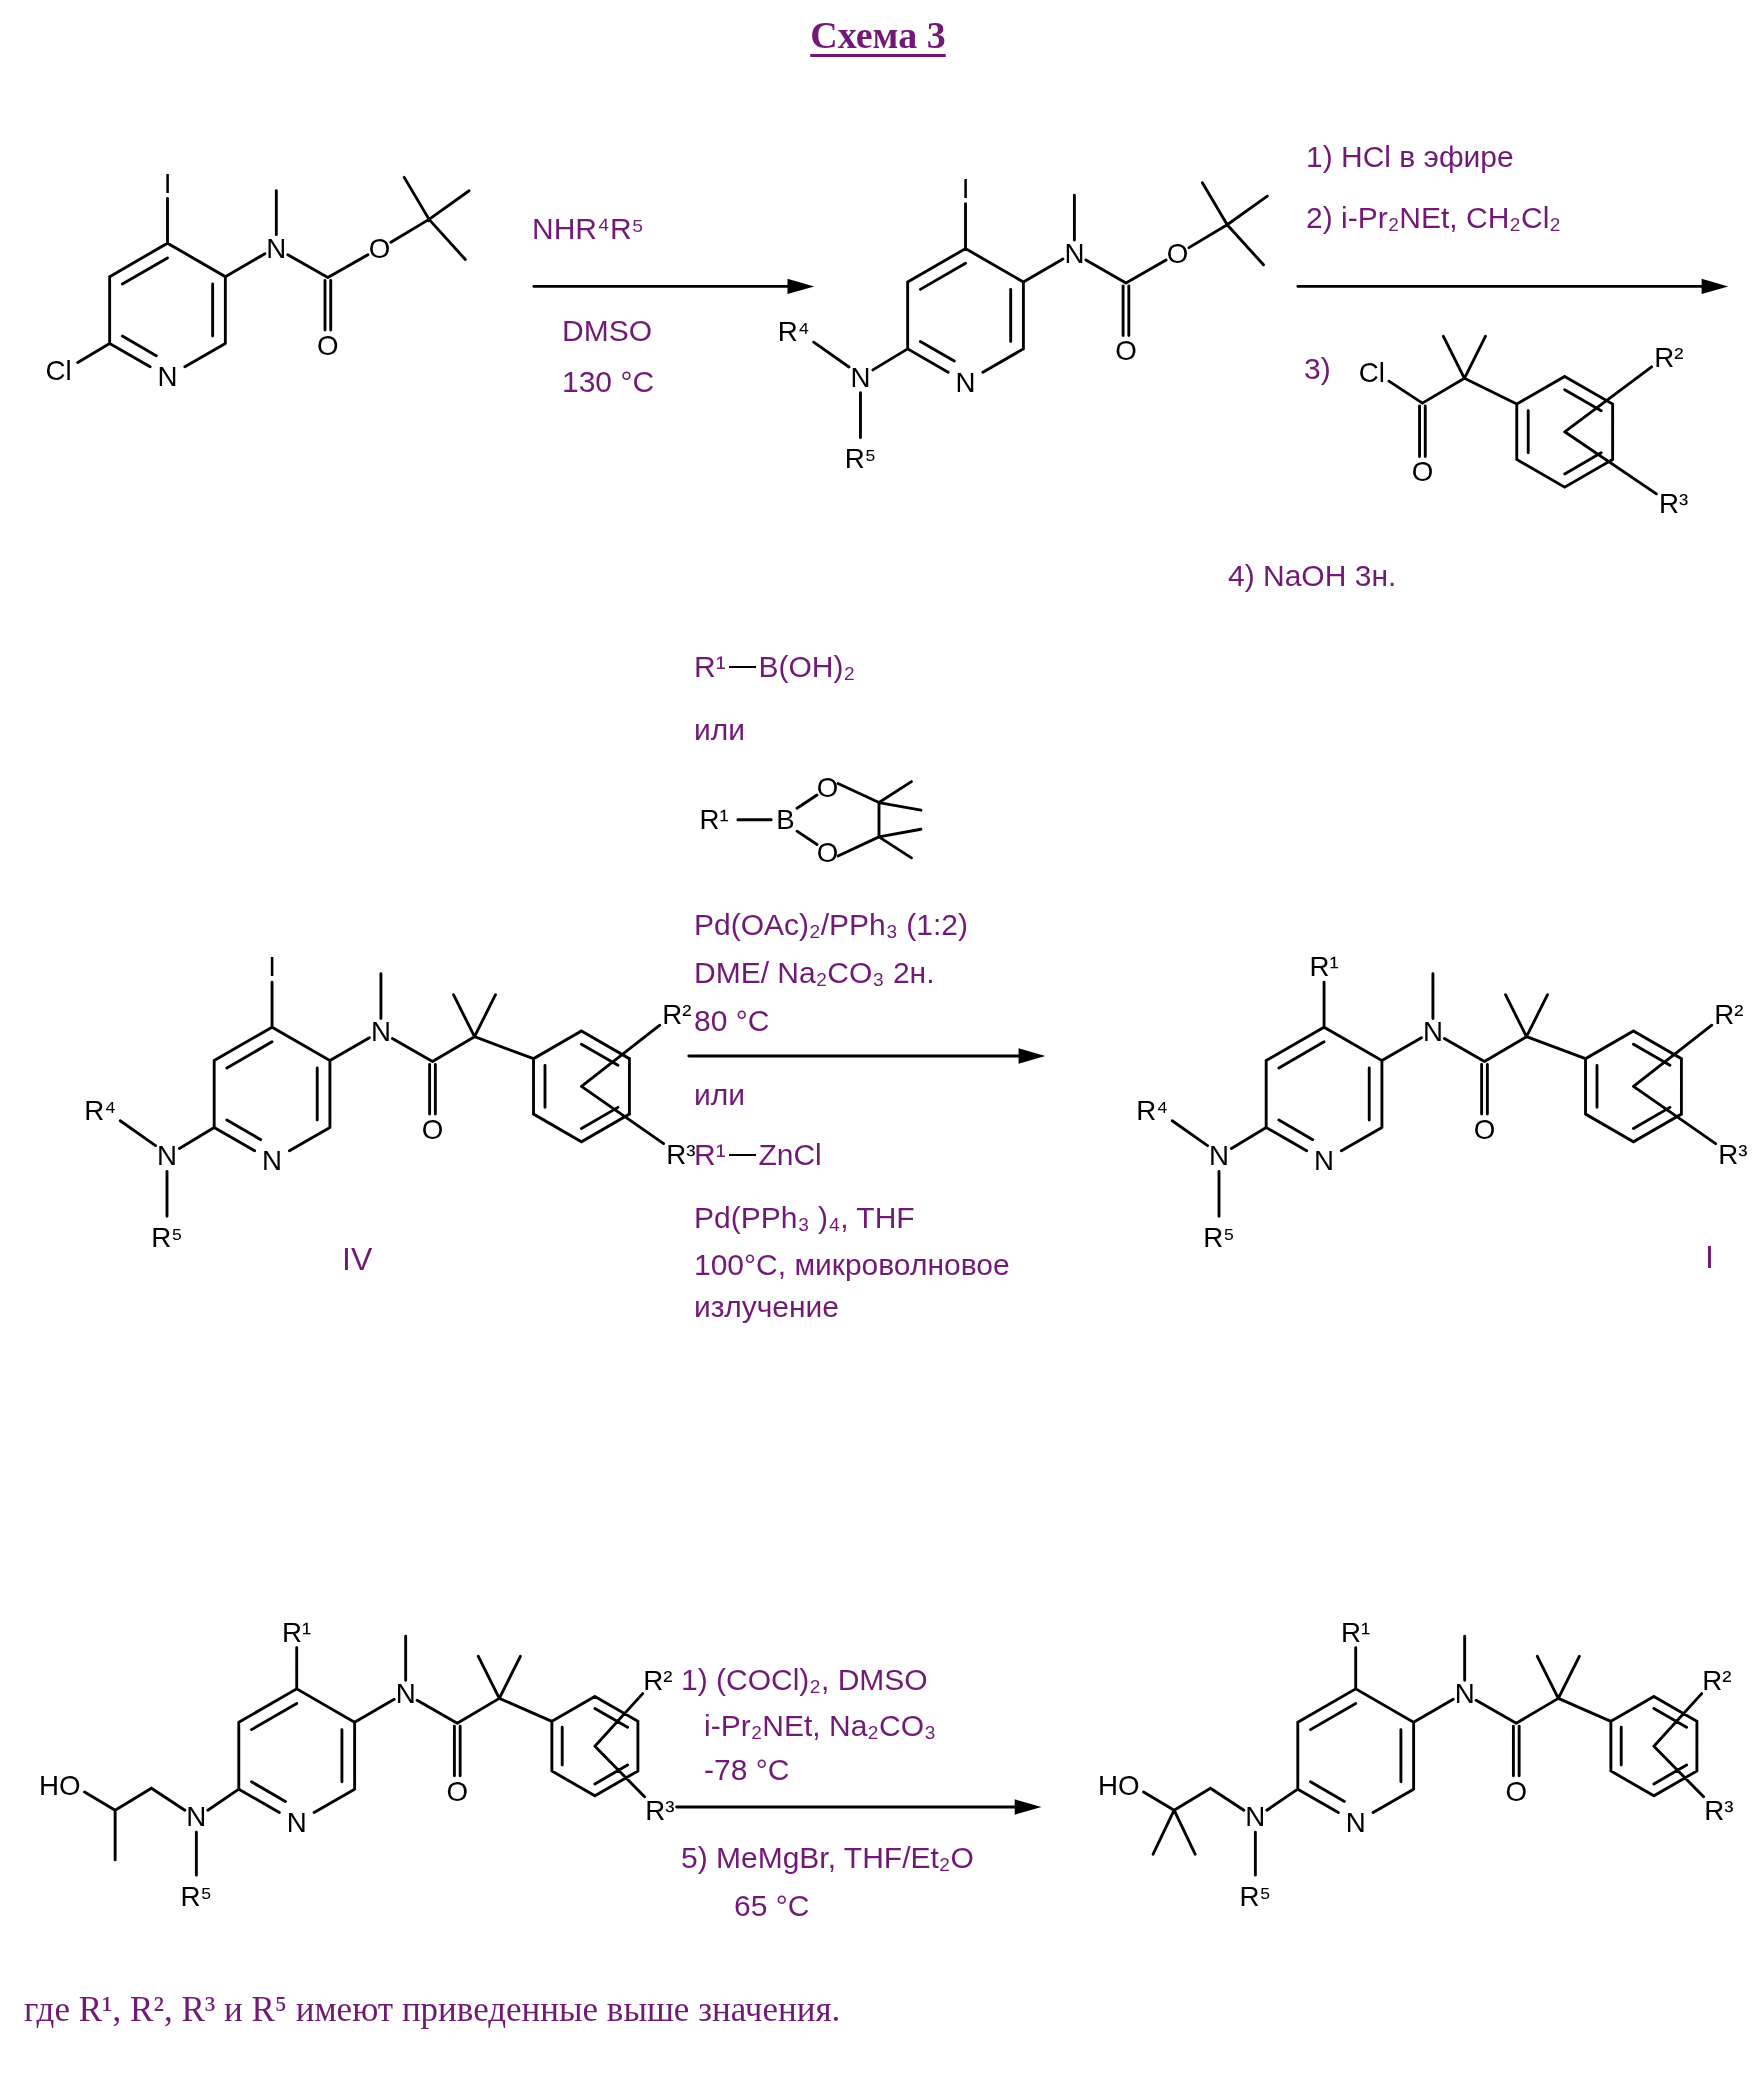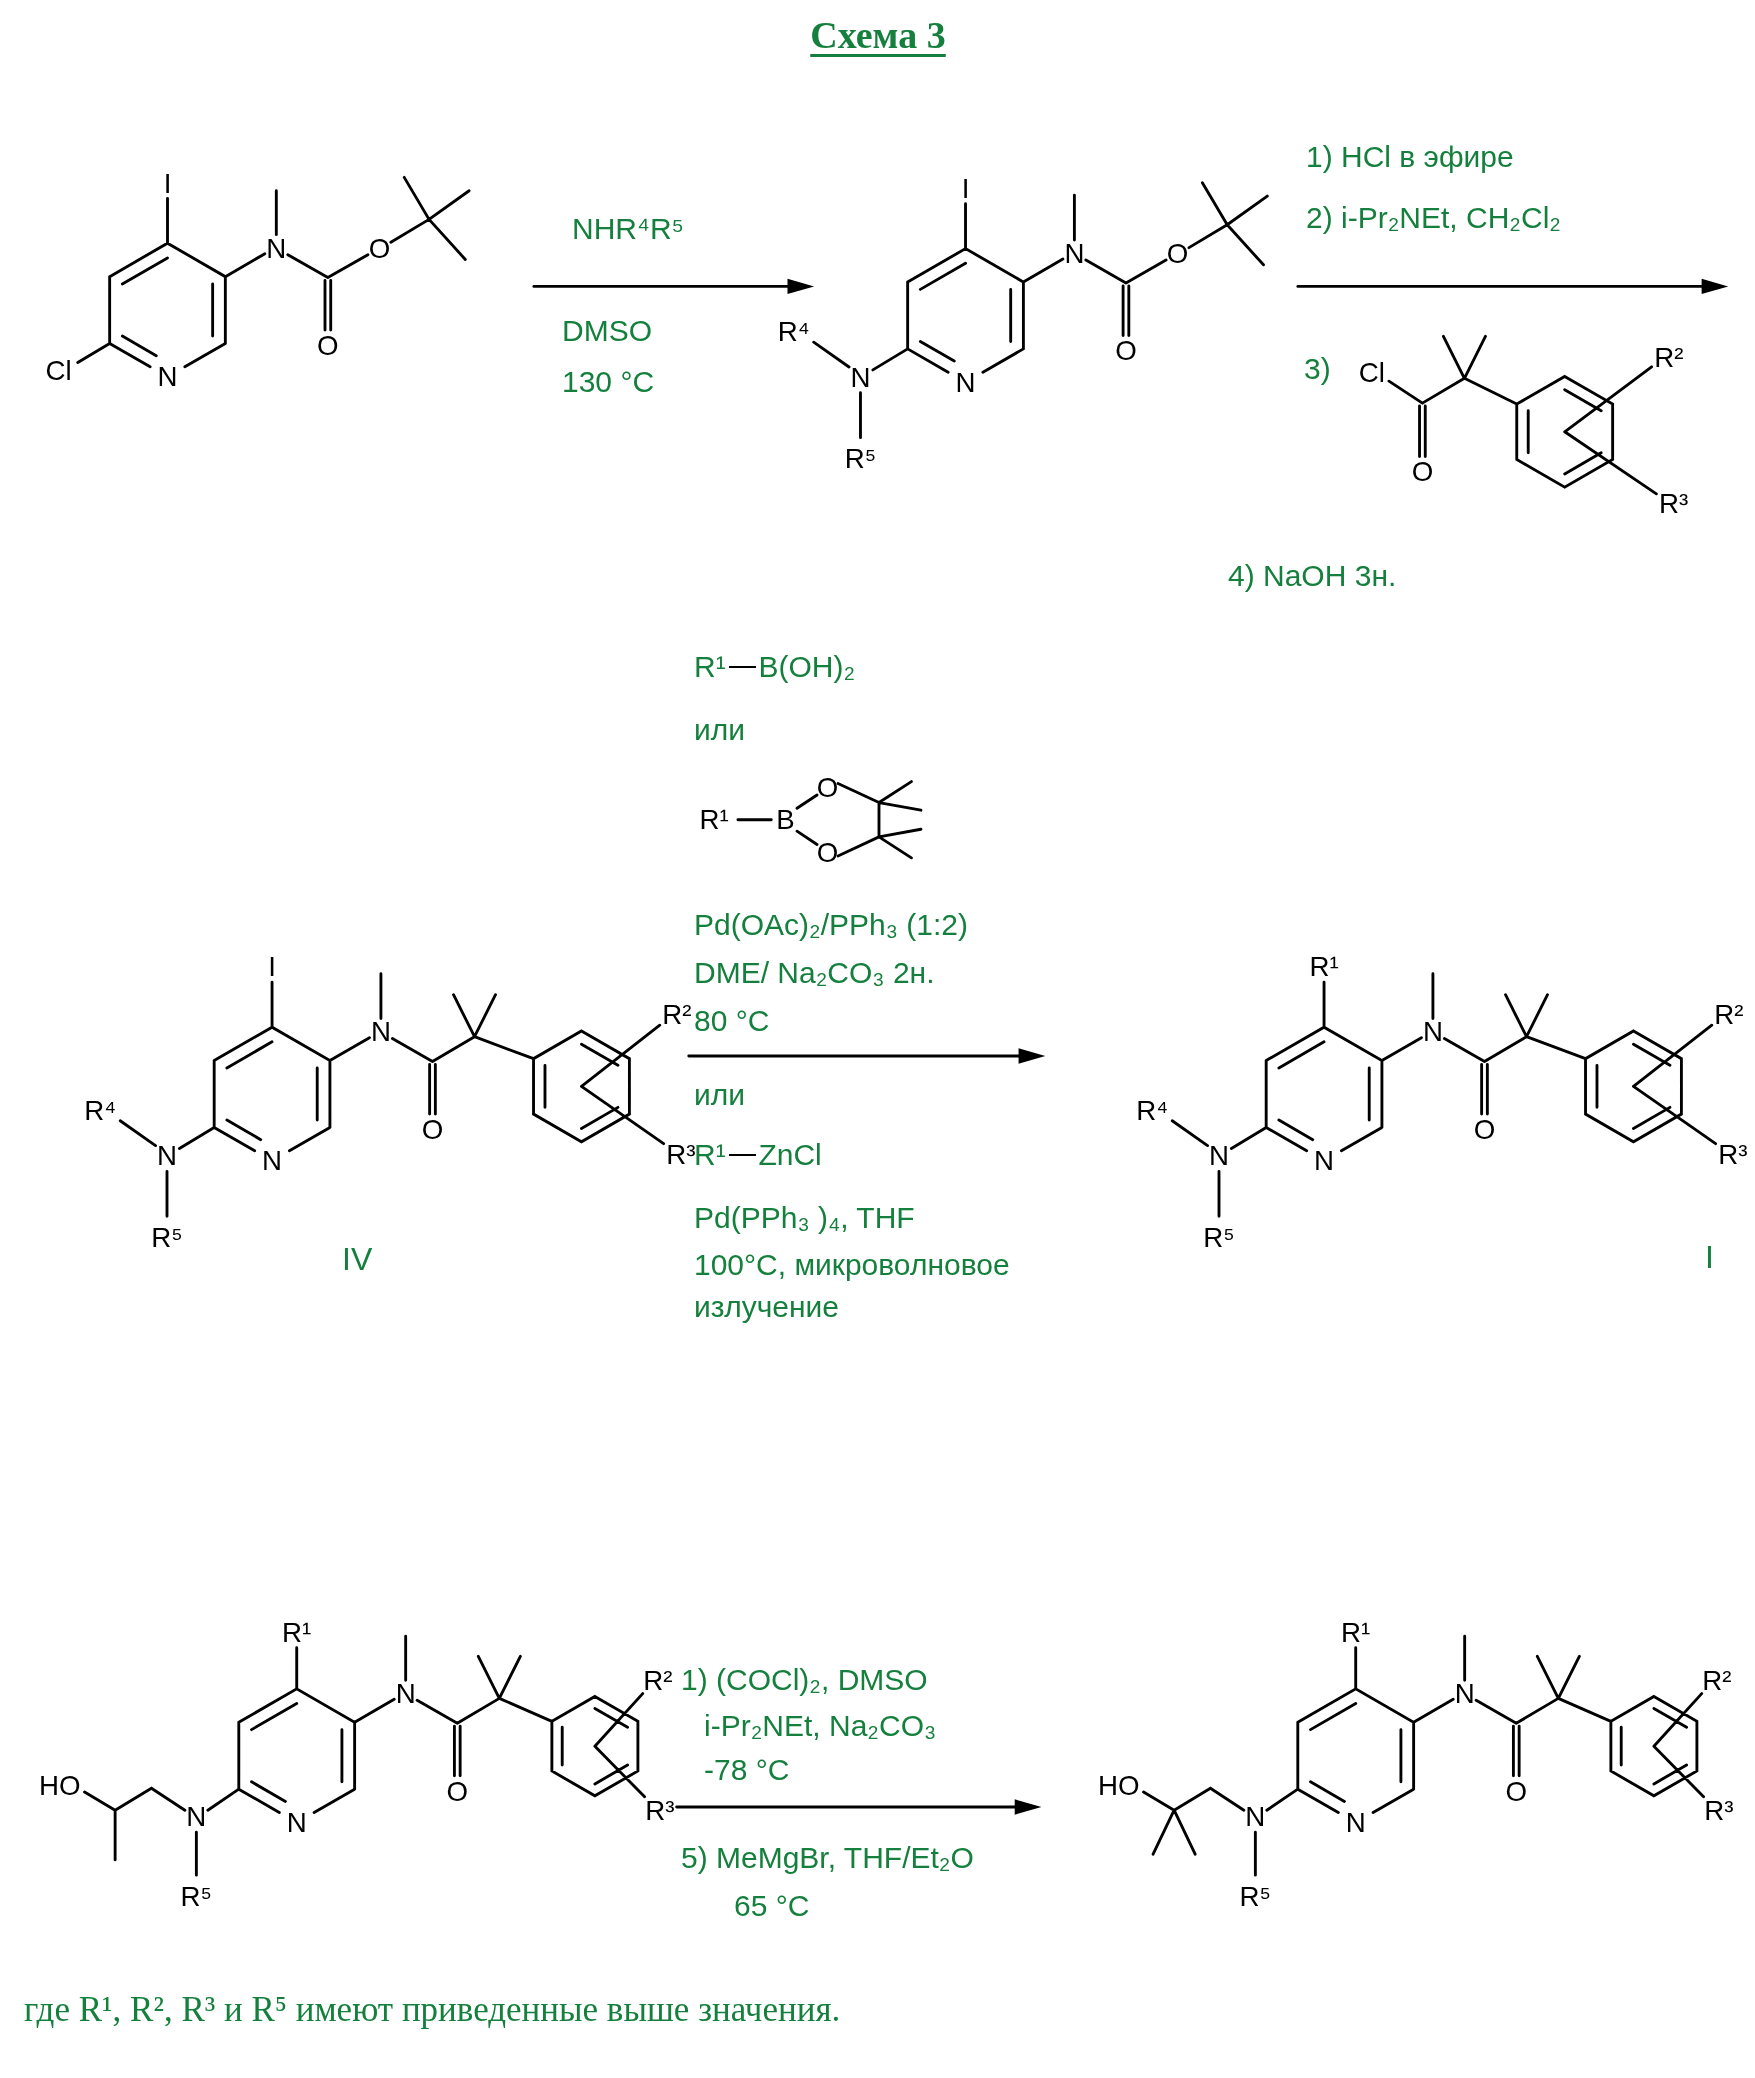--- a/index.html
+++ b/index.html
@@ -1,17 +1,17 @@
 <!DOCTYPE html>
 <html><head>
 <meta charset="utf-8">
 <style>
   *{margin:0;padding:0;box-sizing:border-box}
   html,body{background:#fff}
-  #page{position:relative;width:1756px;height:2078px;background:#fff;color:#15803d;
+  #page{position:relative;width:1756px;height:2078px;background:#fff;color:#701a75;
         font-family:"Liberation Sans",sans-serif;overflow:hidden}
   .abs{position:absolute}
   .title{width:100%;text-align:center;font-family:"Liberation Serif",serif;
          font-size:38px;font-weight:700}
   .title span{text-decoration:underline;text-underline-offset:5.7px}
   .rg{font-size:30px;white-space:nowrap;line-height:1.1}
   .note{font-family:"Liberation Serif",serif;font-size:35px;white-space:nowrap}
   .cmpd{font-size:32px}
   .flexrow{display:flex;align-items:center}
   .bondline{display:inline-block;width:27px;height:0;border-top:2.9px solid #000;margin:0 2.9px}
@@ -35,21 +35,21 @@
       <path d="M89.4 140 L150 105 L210.6 140 L210.6 210 M210.6 210 L168.2 234.5 M89.4 210 L131.8 234.5 M89.4 140 L89.4 210 M150 105 L150 58 M89.4 210 L56 230 M210.6 140 L252 116 M264 96 L264 50 M276 117 L318 141 M318 141 L360 117 M384 104 L424 80 M424 80 L398 36 M424 80 L466 50 M424 80 L462 122 M102.7 147.7 L150 120.4 M197.3 147.7 L197.3 202.3 M102.7 202.3 L138.2 222.8 M315 144 L315 196 M321 144 L321 196"></path>
     </g>
     <text x="150" y="42">I</text>
     <text x="36" y="238">Cl</text>
     <text x="264" y="110">N</text>
     <text x="372" y="110">O</text>
     <text x="318" y="212">O</text>
     <text x="150" y="245">N</text>
   </svg>
 
-  <div class="abs rg" style="left:572px;top:212px">NHR⁴R⁵</div>
+  <div class="abs rg" style="left:532px;top:212px">NHR⁴R⁵</div>
   <svg class="struct" style="left:528px;top:256px" width="292" height="57" viewBox="0 0 305 60">
     <g class="bonds">
         <path d="M5 32 L272 32"></path>
       </g>
     <polygon points="272,24 300,32 272,40"></polygon>
   </svg>
   <div class="abs rg" style="left:562px;top:314px">DMSO</div>
   <div class="abs rg" style="left:562px;top:365px">130 °C</div>
 
   <svg class="struct" style="left:736px;top:134px" width="545" height="382" viewBox="0 0 570 400">

